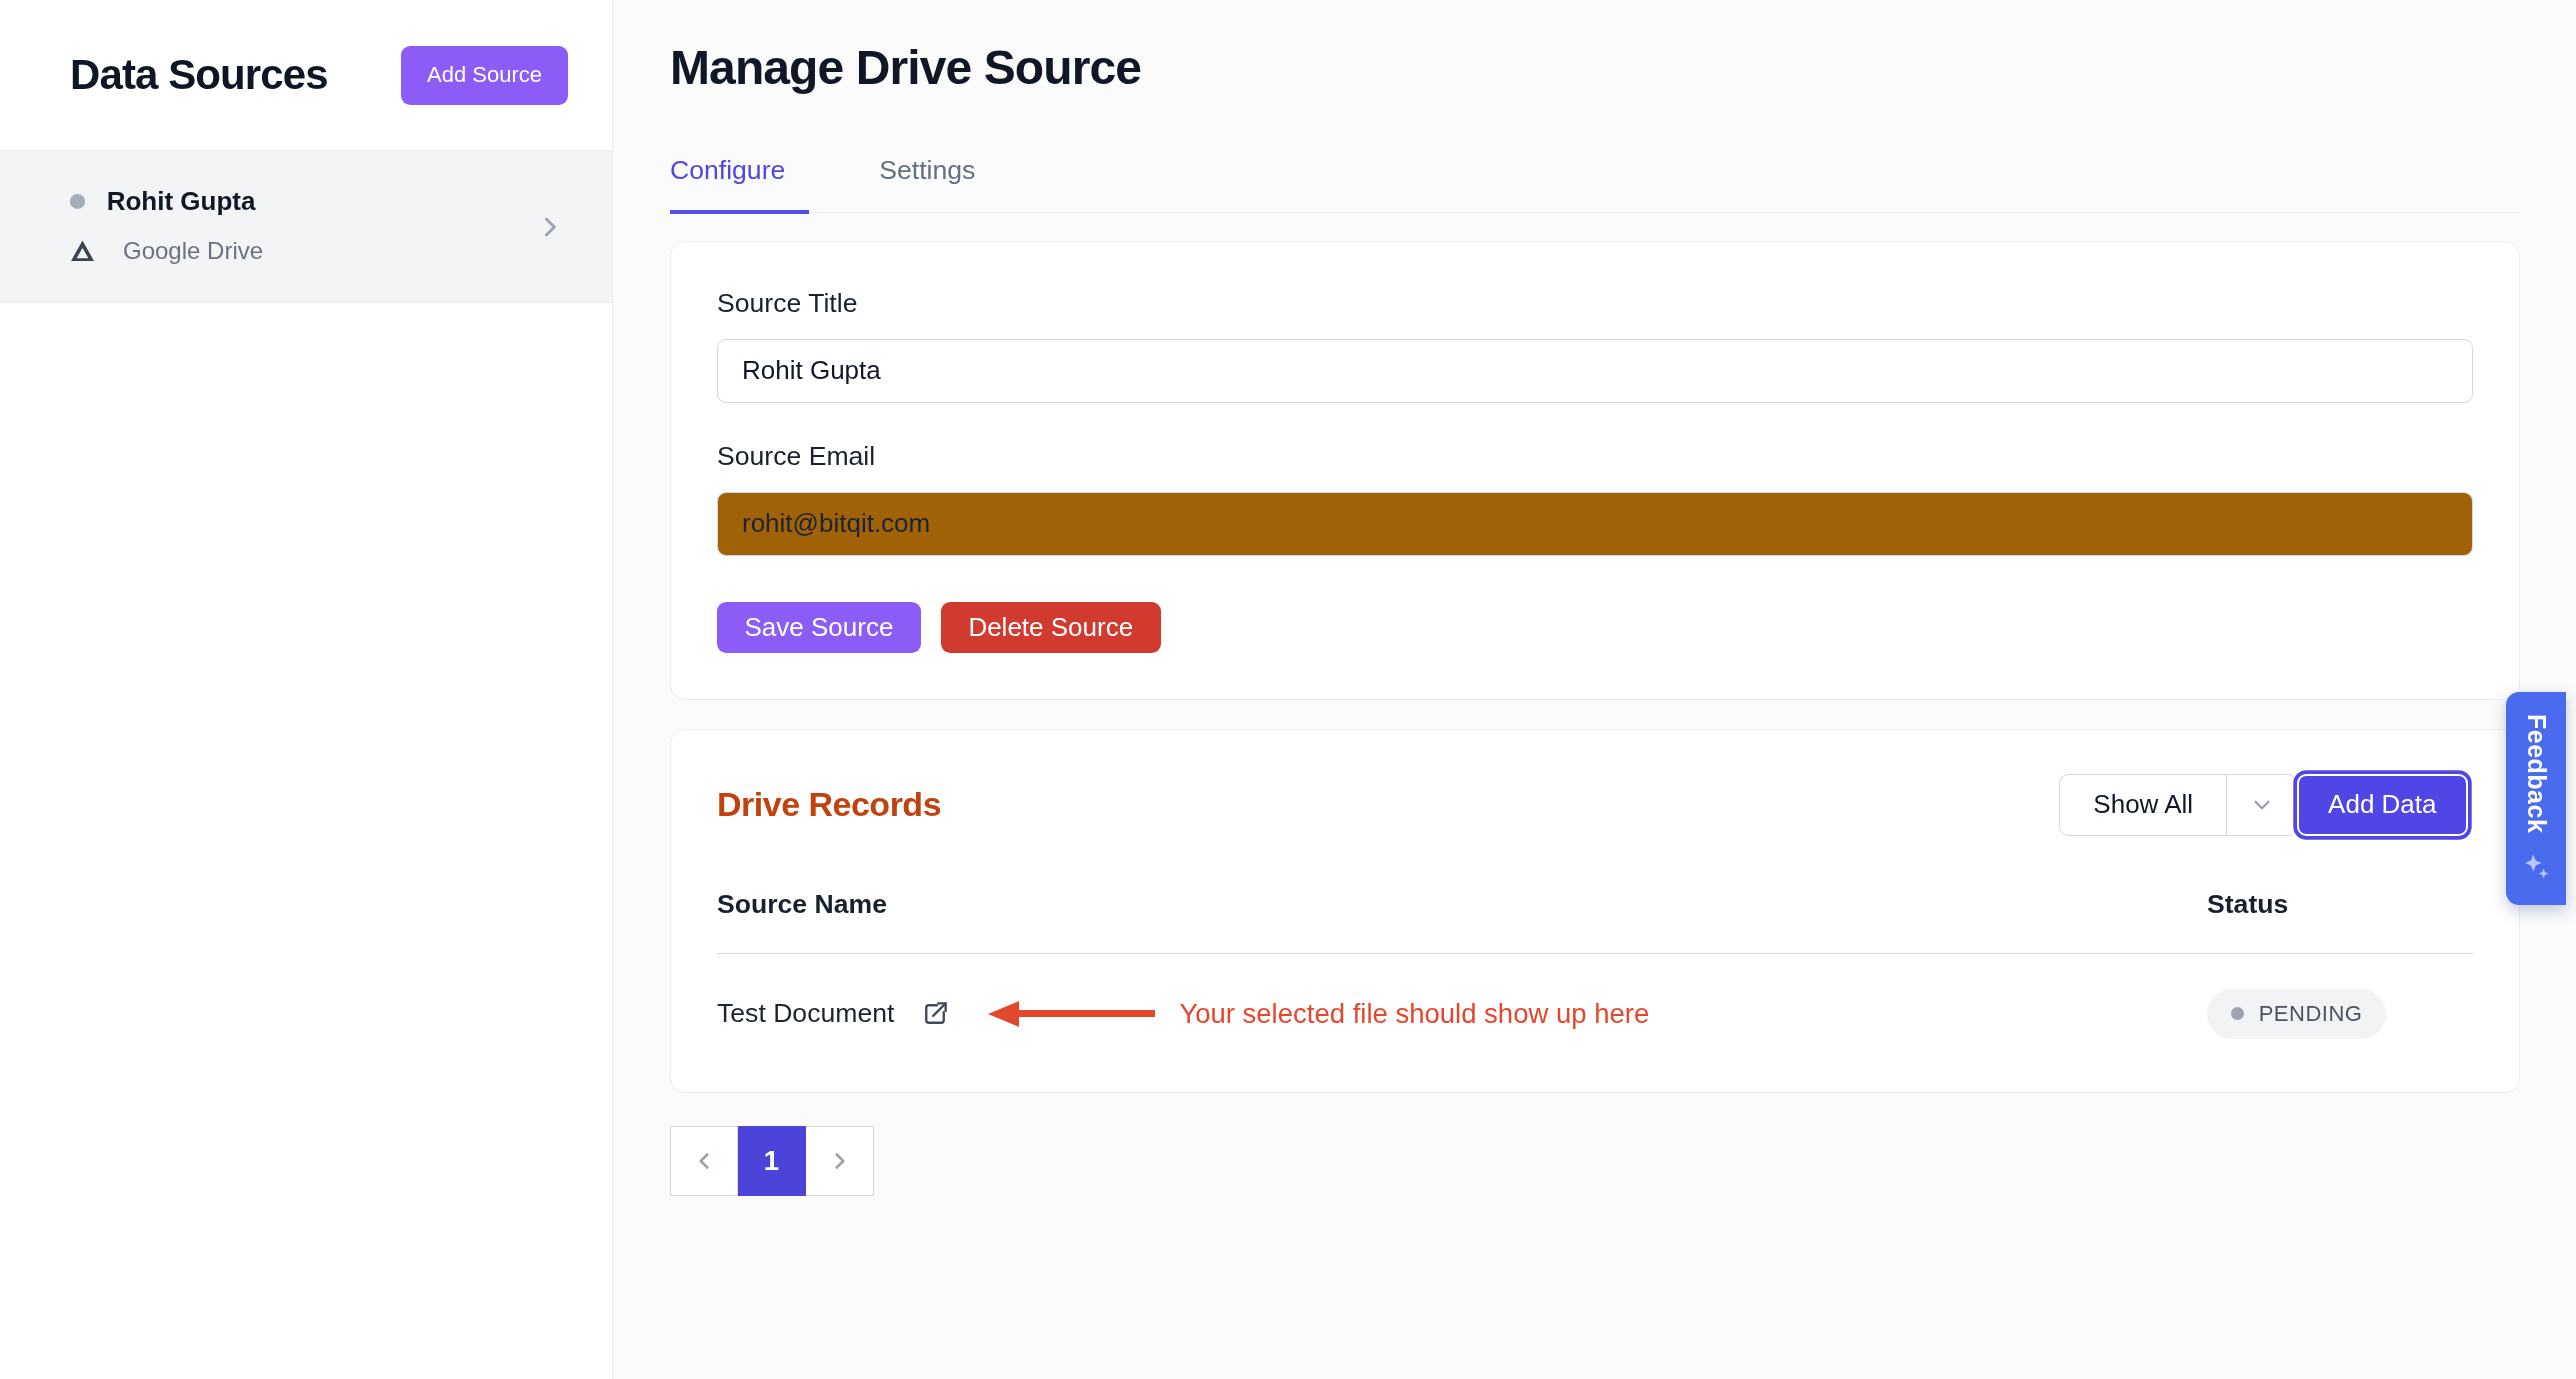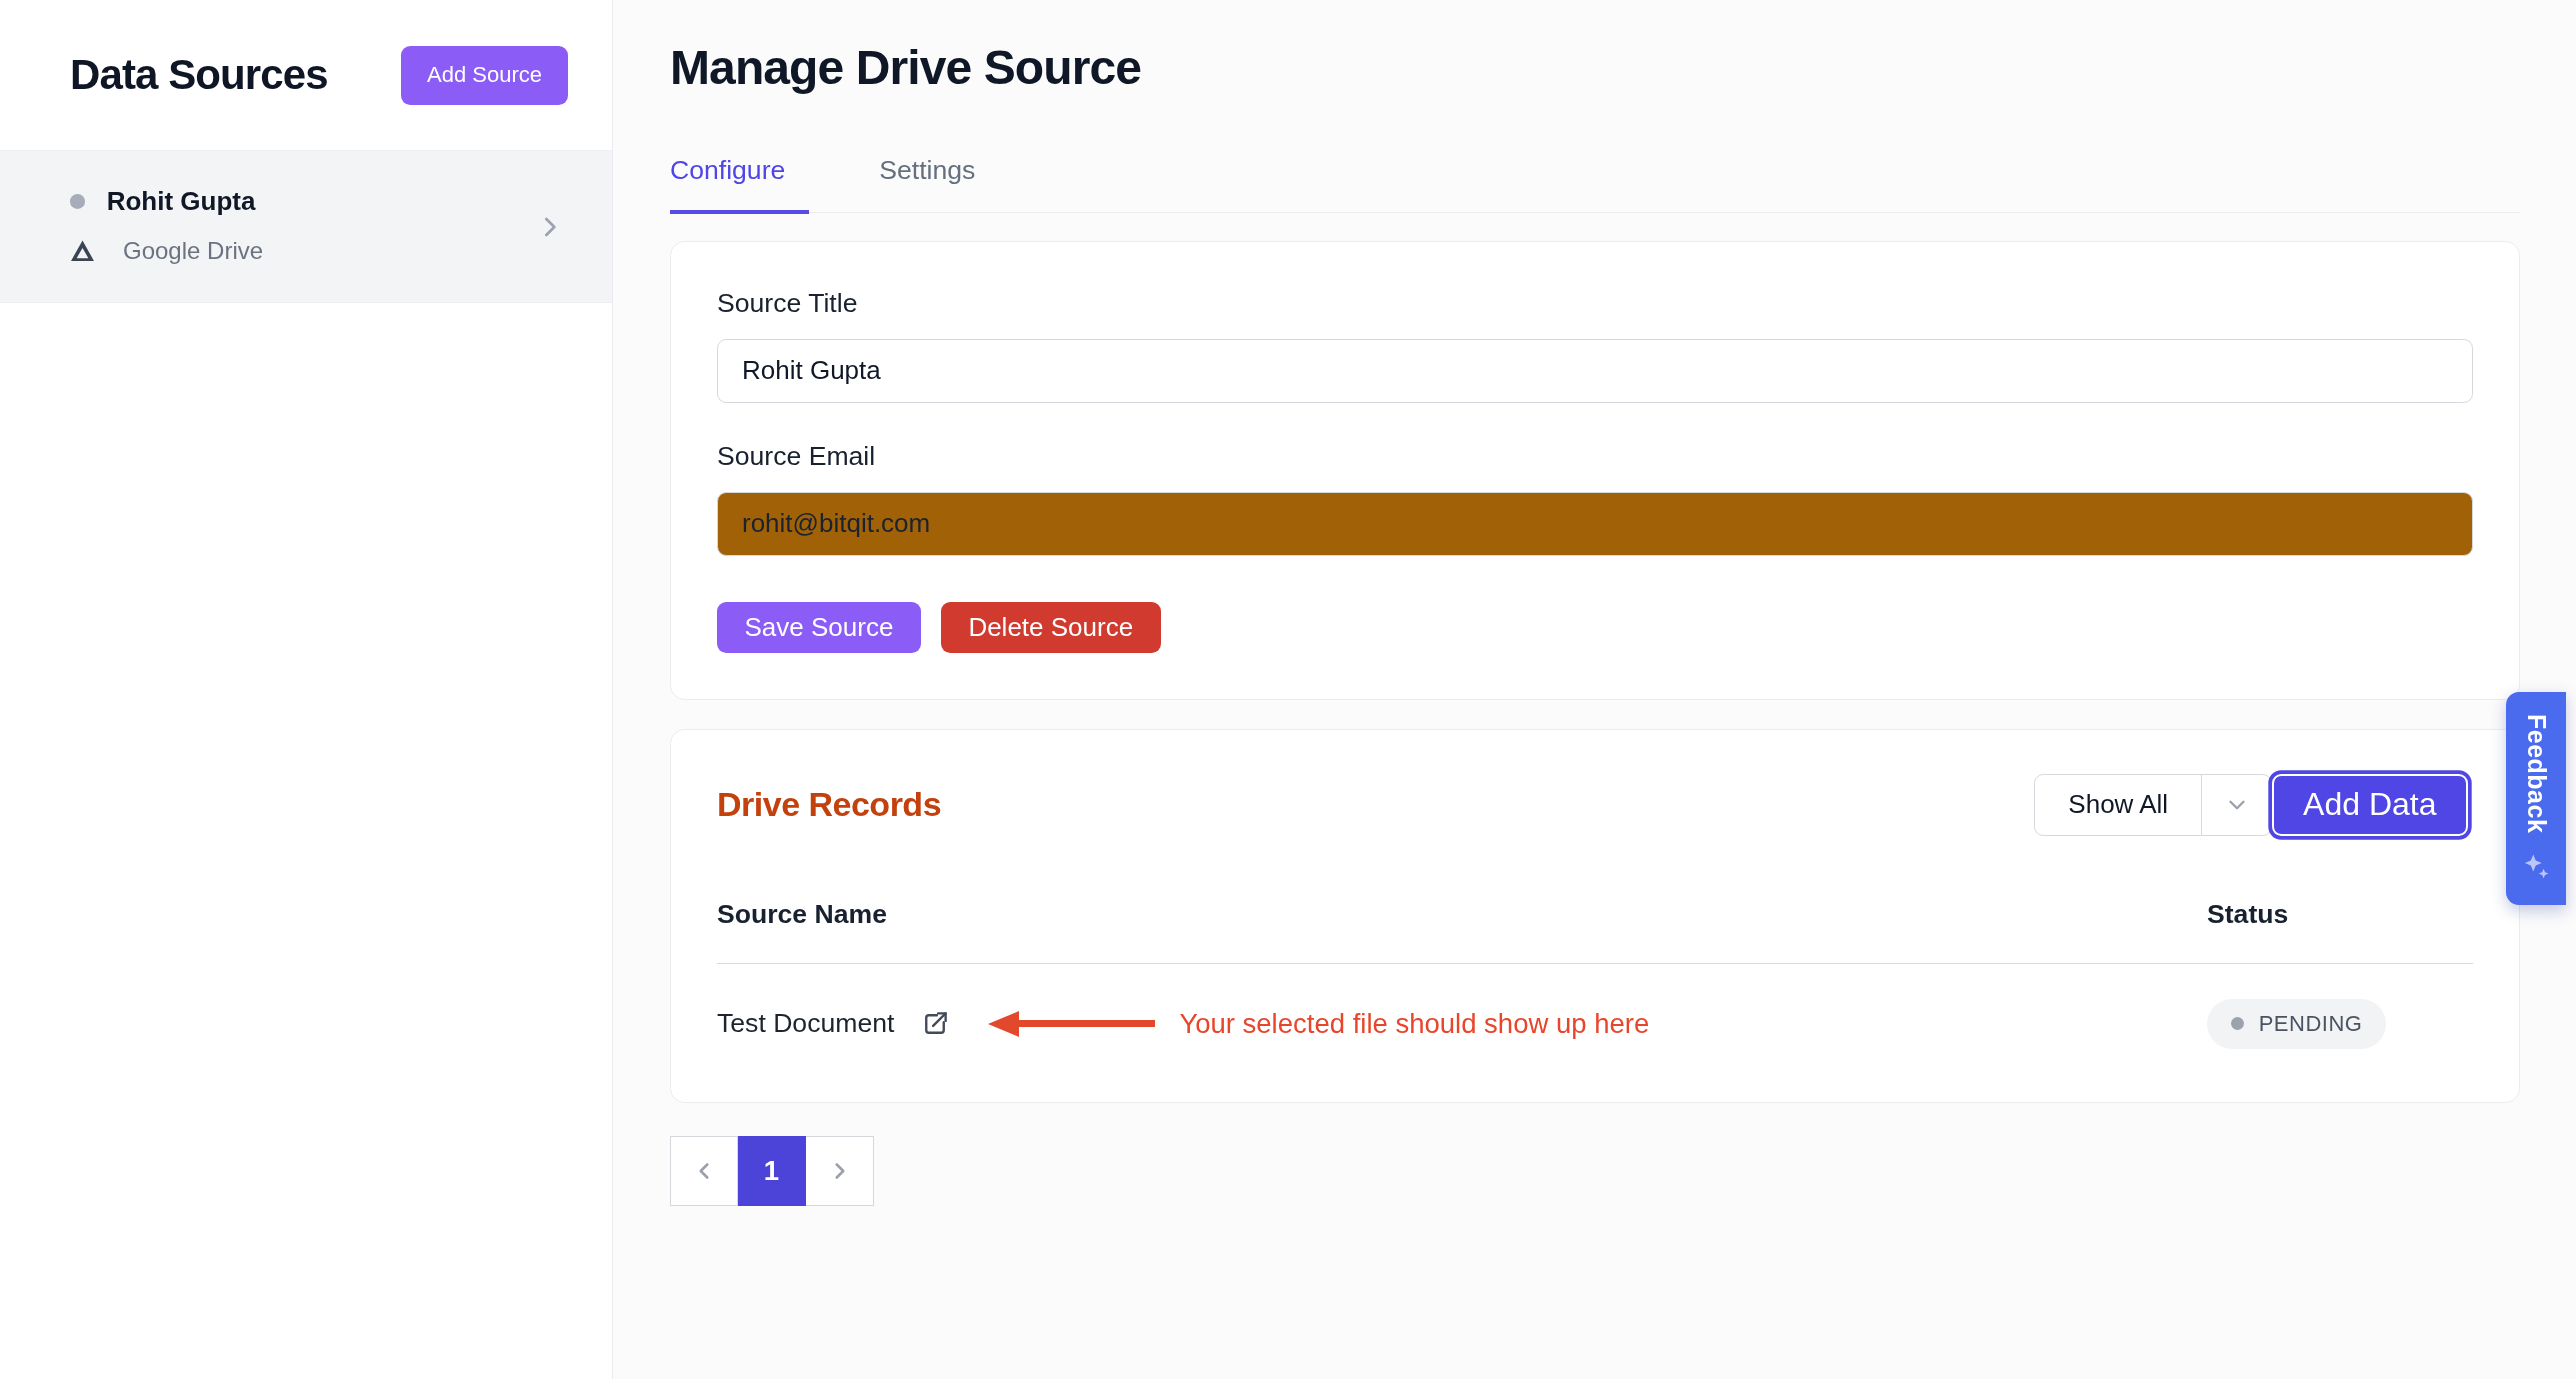--- a/index.html
+++ b/index.html
@@ -46,26 +46,26 @@
   .btn-danger { background:#d13a2e; color:#ffffff; }
 
   .card-2 { margin-top:29px; padding:44px 46px 53px; }
   .records-head { display:flex; align-items:center; justify-content:space-between; }
   .records-title { font-size:34px; font-weight:700; letter-spacing:-0.5px; color:#c2410c; }
   .records-ctl { display:flex; align-items:center; }
   .select-group { display:flex; align-items:stretch; height:62px; border:1.8px solid #d5d8dd; border-radius:9.2px;
                   background:#ffffff; cursor:pointer; overflow:hidden; }
   .select-value { display:flex; align-items:center; padding:0 33px; font-size:26px; color:#101828; }
   .select-chev { display:flex; align-items:center; justify-content:center; width:70px; border-left:1.8px solid #d5d8dd; }
-  .btn-ringed { height:62px; padding:0 29px; font-size:32px; background:#4f46e5; color:#fff;
+  .btn-ringed { height:62px; padding:0 29px; font-size:26px; background:#4f46e5; color:#fff;
                 border:2.7px solid #ffffff; border-radius:9.2px; box-shadow:0 0 0 3.7px #4f46e5; margin-right:5.5px; }
 
   .tbl-head { display:grid; grid-template-columns:1fr 266px; margin-top:53px; padding-bottom:33px;
               border-bottom:1.8px solid #d7dade; }
-  .tbl-h { font-size:26.6px; font-weight:700; color:#18212f;margin-top:10px; }
+  .tbl-h { font-size:26.6px; font-weight:700; color:#18212f; }
   .tbl-row { display:grid; grid-template-columns:1fr 266px; align-items:center; padding-top:35px; }
   .cell-name { display:flex; align-items:center; }
   .doc-name { font-size:26.6px; color:#1c2430; }
   .ext-link { margin-left:26px; cursor:pointer; display:inline-flex; }
   .annot { display:flex; align-items:center; margin-left:38px; }
   .annot-head { width:0; height:0; border-top:13.7px solid transparent; border-bottom:13.7px solid transparent;
                 border-right:31px solid #e2492c; }
   .annot-line { width:136px; height:7.3px; background:#e2492c; }
   .annot-text { margin-left:24px; font-size:27.5px; color:#e8462c; }
   .status-pill { display:inline-flex; align-items:center; gap:14.7px; background:#f2f3f5; border-radius:915px;

